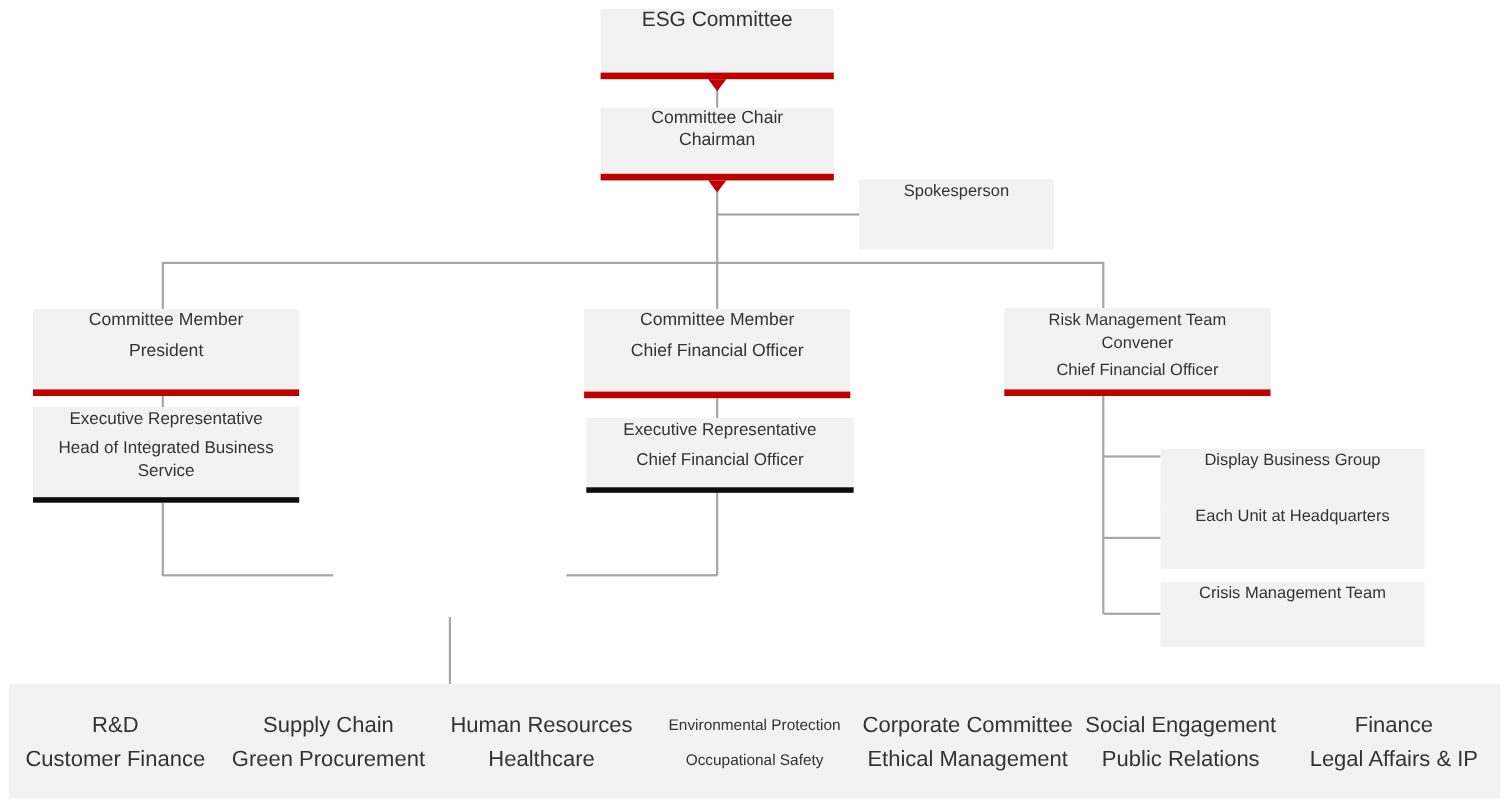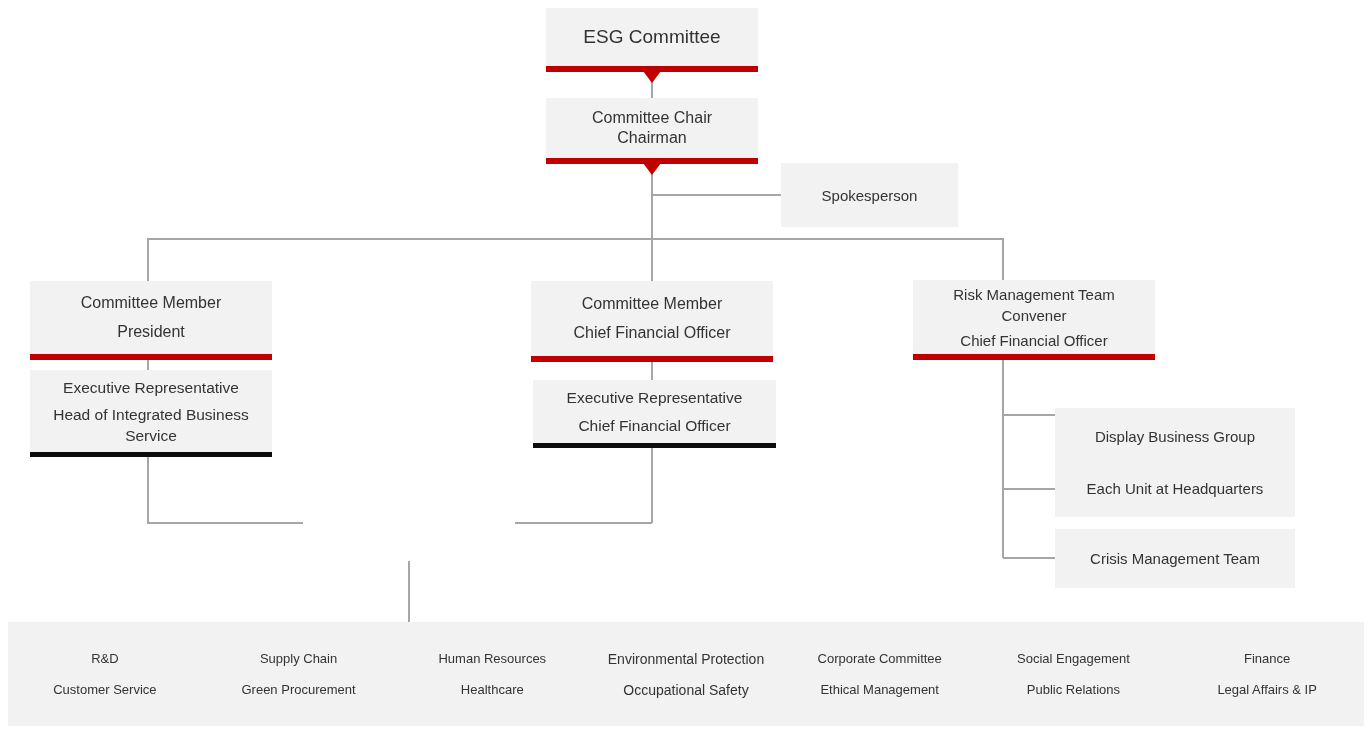--- a/index.html
+++ b/index.html
@@ -17,21 +17,21 @@
   }
   
   .vline{position:absolute;width:1.5px;background:var(--line-gray);}
   .hline{position:absolute;height:1.5px;background:var(--line-gray);}
   
   .tri{position:absolute;width:0;height:0;
        border-left:9px solid transparent;border-right:9px solid transparent;
        border-top:12px solid var(--accent-red);}
   
   .box{position:absolute;background:var(--box-fill);
-       display:flex;flex-direction:column;align-items:center;justify-content:center;
+       display:flex;flex-direction:column;align-items:center;justify-content:flex-start;
        text-align:center;box-sizing:content-box;}
   .bar-red{border-bottom:6px solid var(--accent-red);}
   .bar-black{border-bottom:5px solid var(--accent-black);}
   .box span{display:block;}
   .title-lg{font-size:19px;}
   .f16{font-size:16px;line-height:20px;}
   .f155{font-size:15.5px;line-height:21px;}
   .f15{font-size:15px;line-height:21px;}
   .gap9{gap:9px;}
   .gap7{gap:7px;}
@@ -39,21 +39,21 @@
   .gap4{gap:4px;}
   .risk-role{max-width:165px;}
   .esg-team-title{font-size:16px;font-weight:bold;color:#111111;}
   
   .functions{
     position:absolute;left:8px;top:622px;width:1356px;height:104px;
     background:var(--box-fill);
     display:grid;grid-template-columns:repeat(7,1fr);
     align-content:center;justify-items:center;row-gap:11px;
   }
-  .fn{font-size:13px;line-height:20px;white-space:nowrap;}
+  .fn{font-size:20px;line-height:20px;white-space:nowrap;}
   .fn.small{font-size:14px;}
 </style>
 </head>
 <body>
 
 <div class="canvas">
 
   <div class="vline" style="left:651px;top:72px;height:26px;"></div>
   <div class="vline" style="left:651px;top:164px;height:74px;"></div>
   <div class="hline" style="left:652px;top:194px;width:129px;"></div>
@@ -128,21 +128,21 @@
   </div>
 
   <div class="functions">
     <span class="fn">R&amp;D</span>
     <span class="fn">Supply Chain</span>
     <span class="fn">Human Resources</span>
     <span class="fn small">Environmental Protection</span>
     <span class="fn">Corporate Committee</span>
     <span class="fn">Social Engagement</span>
     <span class="fn">Finance</span>
-    <span class="fn">Customer Service</span>
+    <span class="fn">Customer Finance</span>
     <span class="fn">Green Procurement</span>
     <span class="fn">Healthcare</span>
     <span class="fn small">Occupational Safety</span>
     <span class="fn">Ethical Management</span>
     <span class="fn">Public Relations</span>
     <span class="fn">Legal Affairs &amp; IP</span>
   </div>
 
 </div>
 

